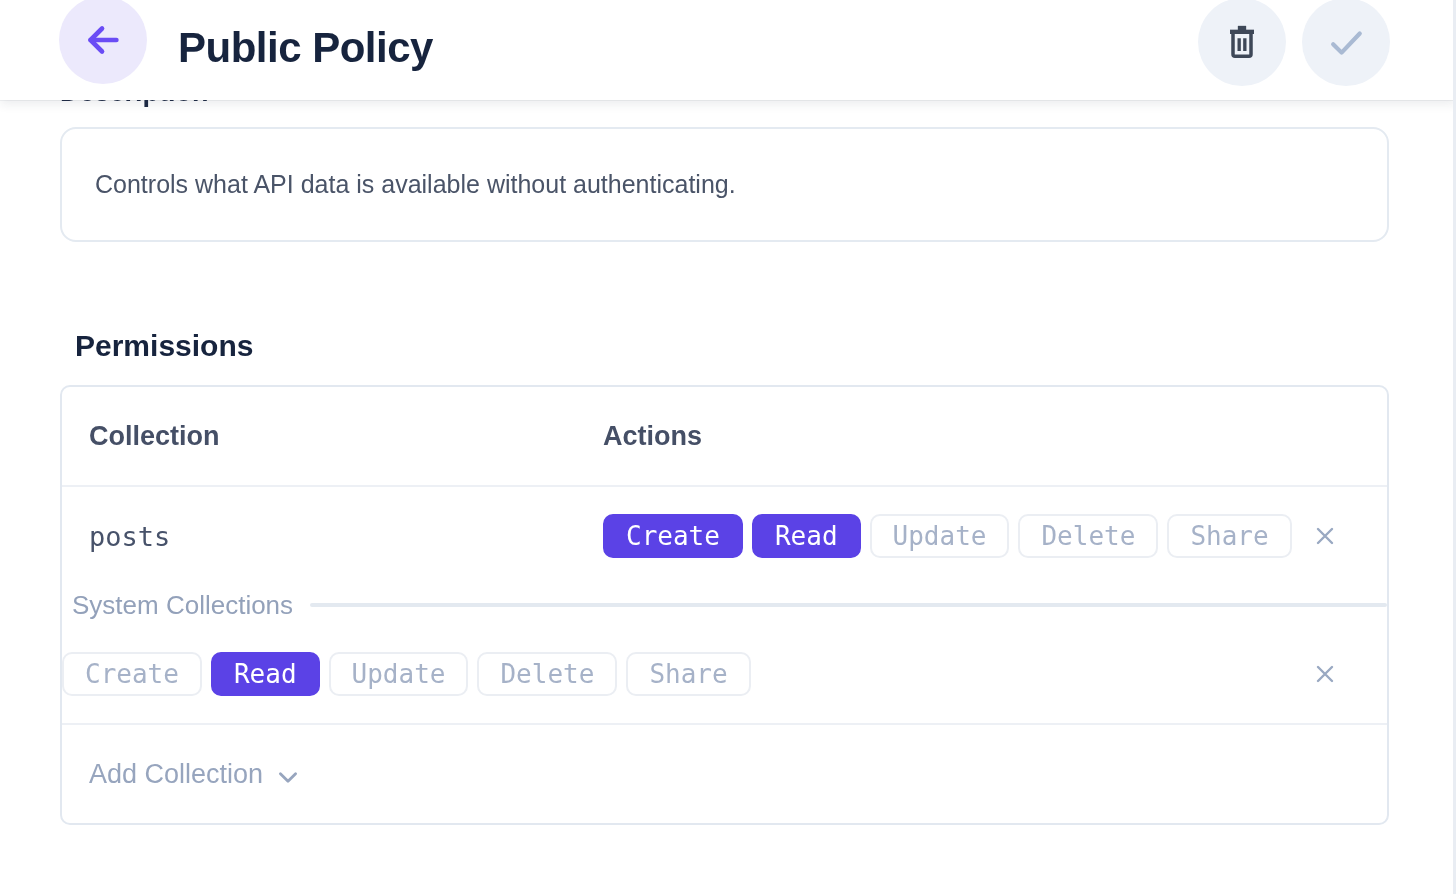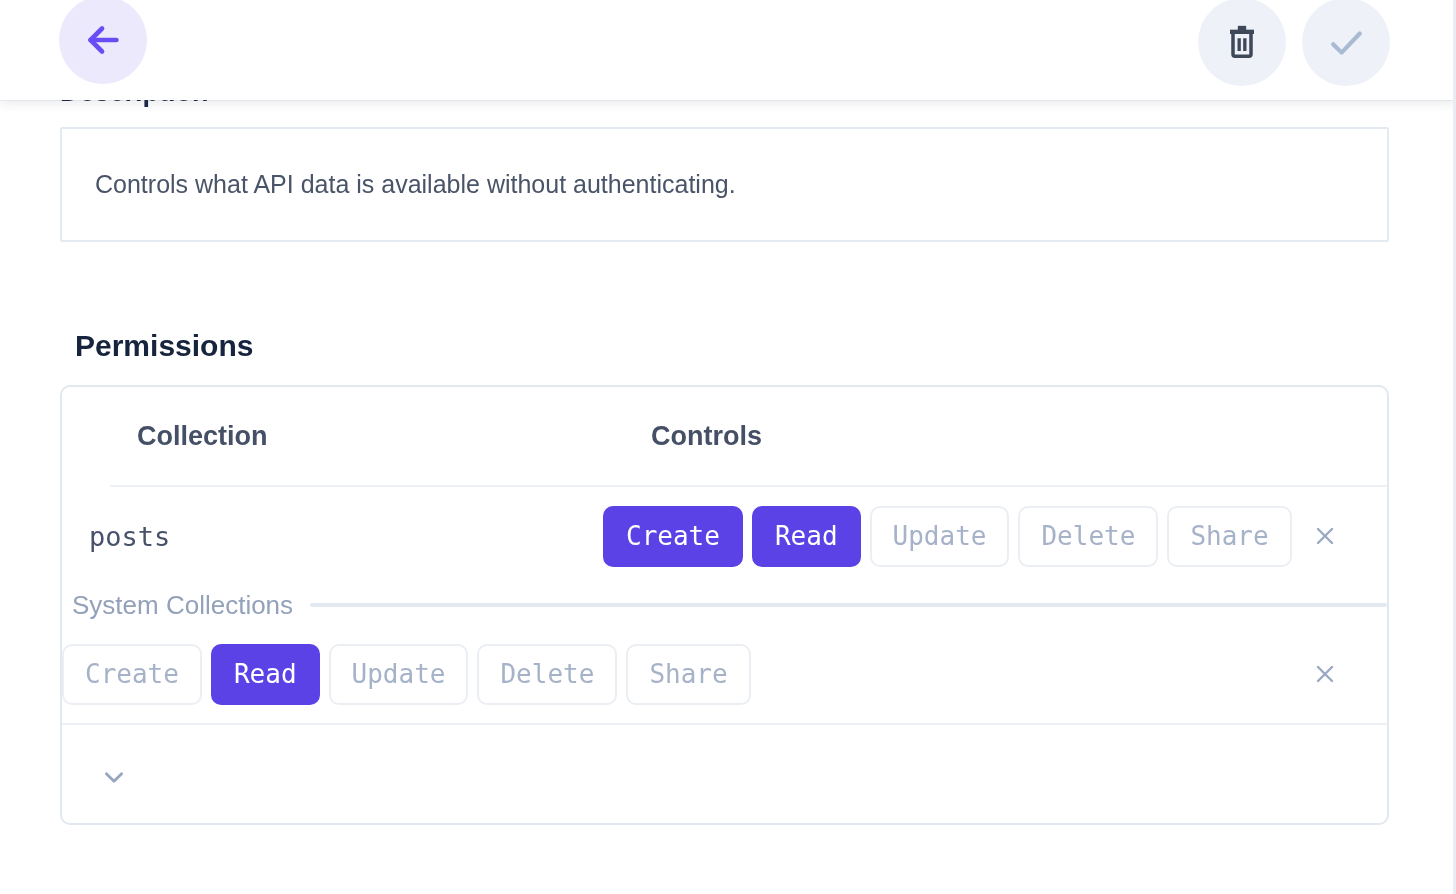--- a/index.html
+++ b/index.html
@@ -36,51 +36,50 @@
 
   
   .clipped-label {
     position: absolute; left: 60px; top: 79px; z-index: 1;
     font-size: 27px; font-weight: 600; color: #1E2A45; line-height: 27px;
   }
 
   
   .desc-box {
     position: absolute; left: 60px; top: 127px; width: 1329px; height: 115px;
-    border: 2px solid #E4EAF1; border-radius: 2px; background: #fff;
+    border: 2px solid #E4EAF1; border-radius: 16px; background: #fff;
     display: flex; align-items: center; padding-left: 33px;
   }
   .desc-box .value { font-size: 25px; color: #4A5468; }
 
   
   .perm-heading {
     position: absolute; left: 58px; top: 329px;
     font-size: 30px; font-weight: 700; color: #17243E; margin-left: 17px;
   }
   .perm-card {
     position: absolute; left: 60px; top: 385px; width: 1329px; height: 440px;
     border: 2px solid #E2E8F0; border-radius: 10px; background: #fff;
     display: flex; flex-direction: column; overflow: hidden;
   }
   .thead {
     flex: 0 0 100px; display: flex; align-items: center;
     border-bottom: 2px solid #EDF0F5;
-    margin-left: 48px;
   }
   .col-head { font-size: 27px; font-weight: 700; color: #454F66; }
   .cell-name-col { flex: 0 0 541px; padding-left: 27px; }
 
   .perm-row { flex: 0 0 98px; display: flex; align-items: center; padding-right: 46px; }
   .coll-name {
     font-family: "DejaVu Sans Mono", monospace;
     font-size: 27px; color: #47526A;
   }
   .actions-group { display: flex; align-items: center; gap: 9px; }
   .action-btn {
-    height: 61px; border-radius: 10px; padding: 0 21px;
+    height: 44px; border-radius: 10px; padding: 0 21px;
     font-family: "DejaVu Sans Mono", monospace; font-size: 26px; line-height: 40px;
     background: #ffffff; border: 2px solid #EBEEF3; color: #A6B2C8; cursor: pointer;
   }
   .action-btn.active {
     background: var(--accent, #5B42E6); border-color: var(--accent, #5B42E6); color: #ffffff;
   }
   .row-remove {
     margin-left: auto; background: none; border: none; cursor: pointer;
     width: 32px; height: 32px; display: flex; align-items: center; justify-content: center; padding: 0;
   }
@@ -105,21 +104,21 @@
 
   <div class="desc-box">
     <span class="value">Controls what API data is available without authenticating.</span>
   </div>
 
   <div class="perm-heading">Permissions</div>
 
   <div class="perm-card">
     <div class="thead">
       <div class="col-head cell-name-col">Collection</div>
-      <div class="col-head">Controls</div>
+      <div class="col-head">Actions</div>
     </div>
 
     <div class="perm-row">
       <div class="cell-name-col">
         <span class="coll-name">posts</span>
       </div>
       <div class="actions-group">
           <button class="action-btn active">Create</button>
           <button class="action-btn active">Read</button>
           <button class="action-btn">Update</button>
@@ -147,33 +146,35 @@
           <button class="action-btn">Share</button>
         </div>
       <button class="row-remove">
         <svg width="28" height="28" viewBox="0 0 24 24" fill="none" stroke="#9AA9C2" stroke-width="2.1" stroke-linecap="round">
           <path d="M6 6l12 12M18 6L6 18"></path>
         </svg>
       </button>
     </div>
 
     <div class="card-footer">
+      <span class="add-label">Add Collection</span>
       <svg width="26" height="26" viewBox="0 0 24 24" fill="none" stroke="#97A5BE" stroke-width="2.6" stroke-linecap="round" stroke-linejoin="round">
         <path d="M5 9l7 7 7-7"></path>
       </svg>
     </div>
   </div>
 
   <header class="app-header">
     <button class="circle-btn back-btn">
       <svg width="46" height="46" viewBox="0 0 24 24" fill="none" stroke="#6A4CF5" stroke-width="2.4" stroke-linecap="round" stroke-linejoin="round">
         <path d="M19 12H5.5"></path>
           <path d="M11.5 18L5.5 12l6-6"></path>
       </svg>
     </button>
+    <h1 class="page-title">Public Policy</h1>
     <button class="circle-btn trash-btn">
       <svg width="40" height="40" viewBox="0 0 24 24" fill="none" stroke="#3E4858" stroke-width="2.1" stroke-linejoin="round">
         <path d="M9.5 3.6h5" stroke-width="2.6"></path>
         <path d="M4.8 5.9h14.4" stroke-width="2.6"></path>
         <path d="M6.6 6.2h10.8V19.4a1.2 1.2 0 0 1-1.2 1.2H7.8a1.2 1.2 0 0 1-1.2-1.2z"></path>
         <path d="M10.3 9.8v7.6M13.7 9.8v7.6" stroke-width="2"></path>
       </svg>
     </button>
     <button class="circle-btn check-btn">
       <svg width="44" height="44" viewBox="0 0 24 24" fill="none" stroke="#A9BAD3" stroke-width="2.3" stroke-linecap="round" stroke-linejoin="round">

